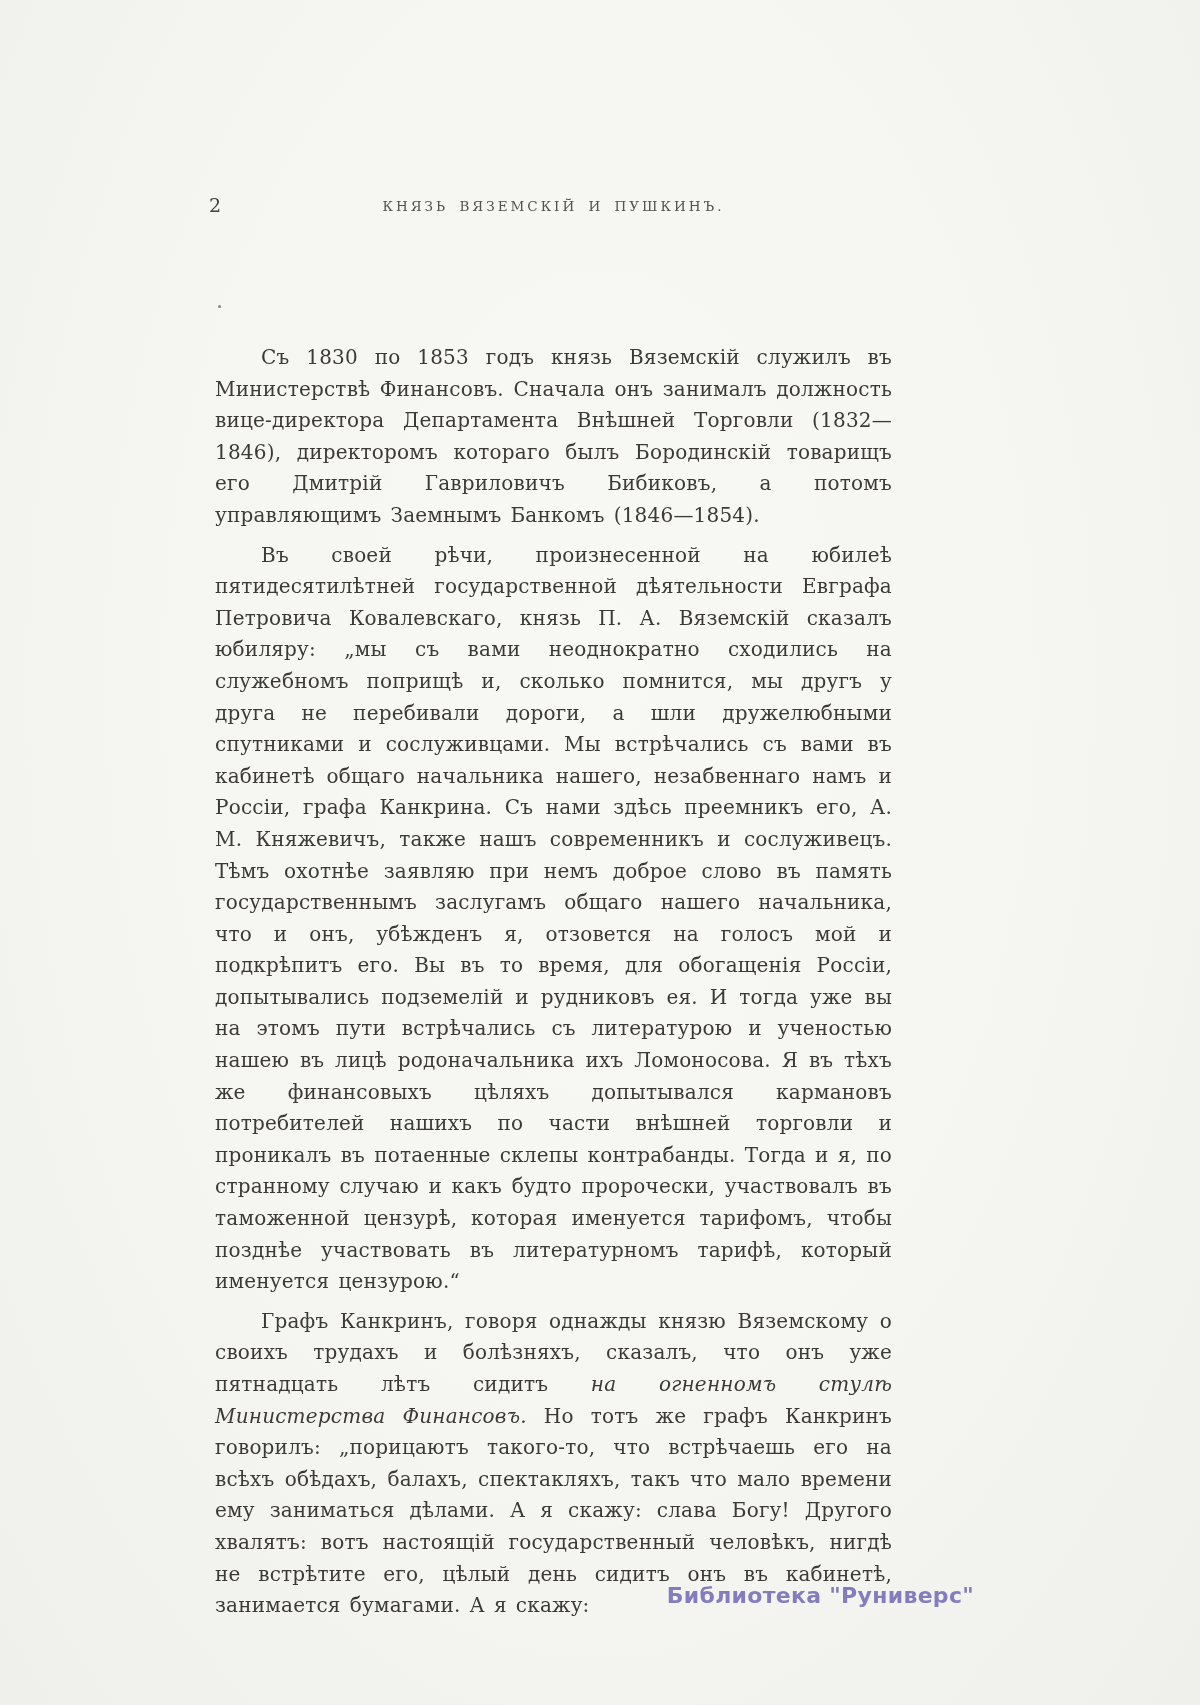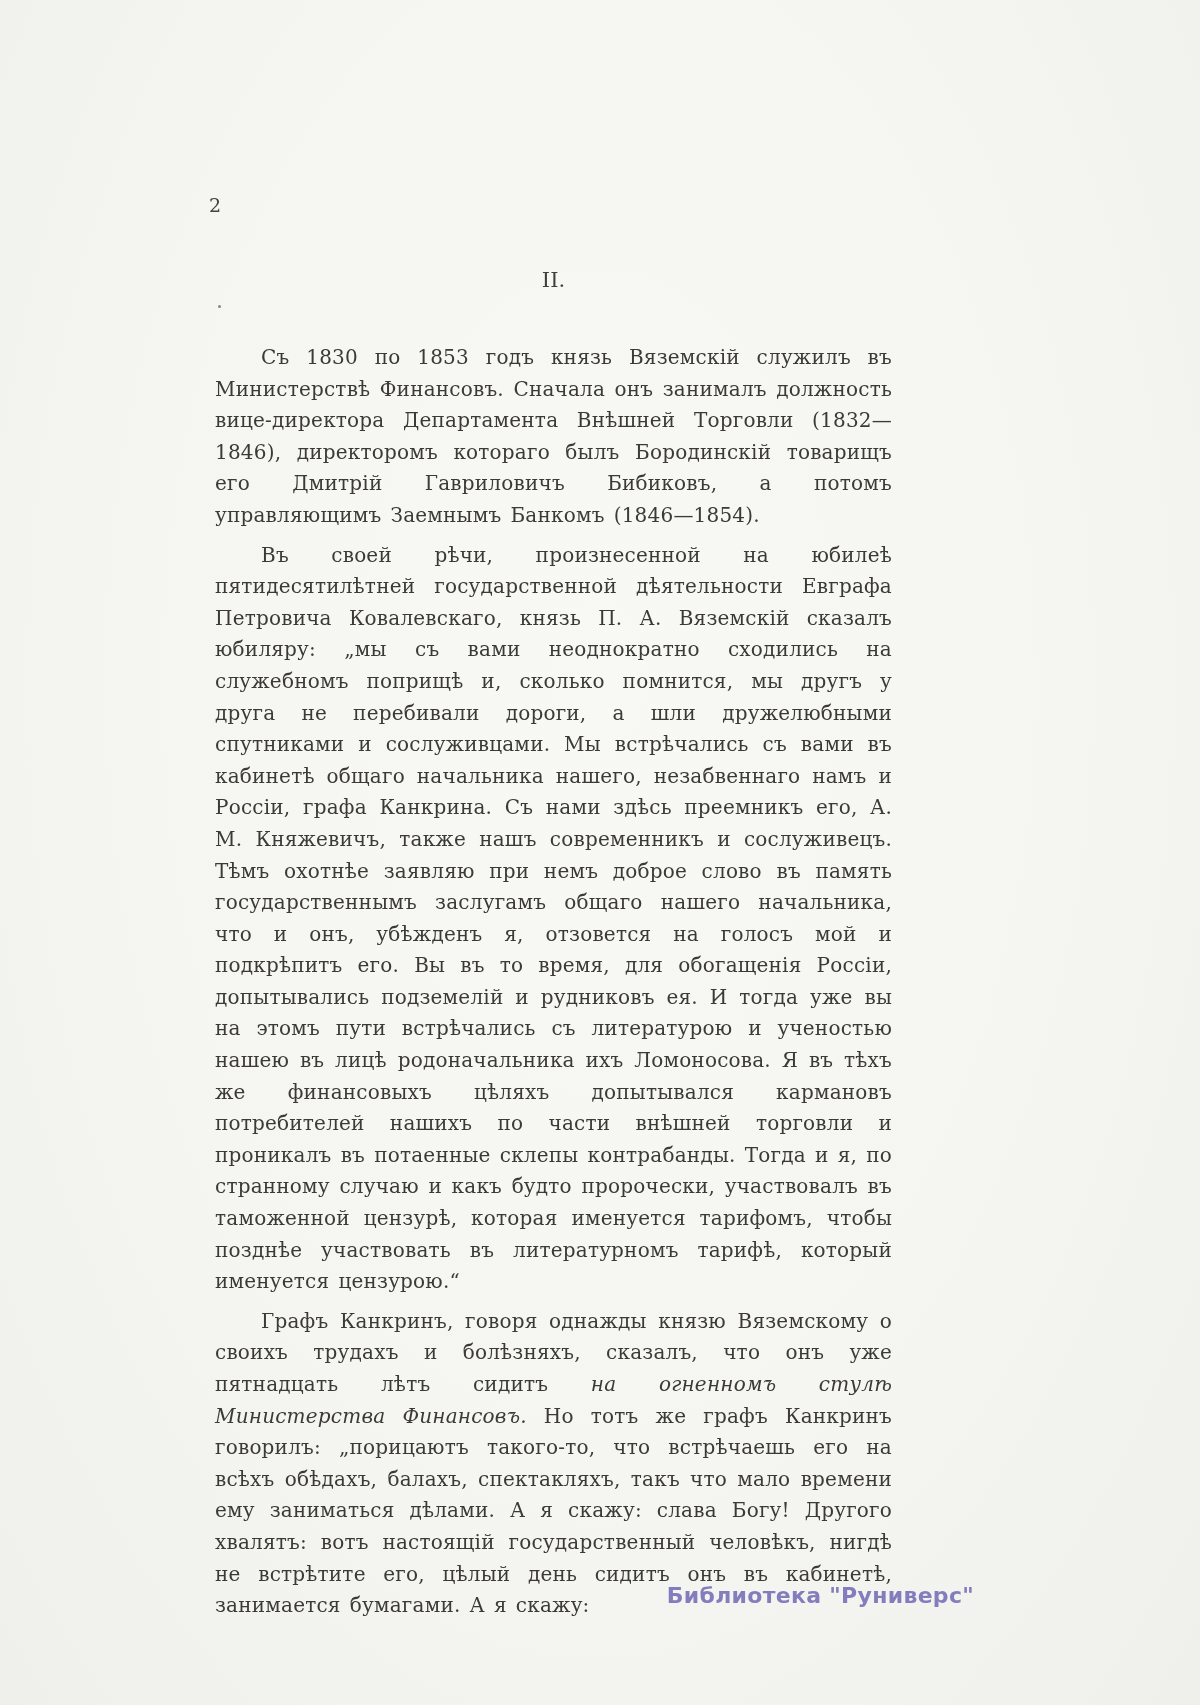--- a/index.html
+++ b/index.html
@@ -88,23 +88,23 @@
     letter-spacing: 0.3px;
   }
 </style>
 </head>
 <body>
 
 <div class="page">
 
   <div class="header-row">
     <span class="page-number">2</span>
+    <span class="running-header">КНЯЗЬ ВЯЗЕМСКІЙ И ПУШКИНЪ.</span>
   </div>
 
-  <div class="section-heading">II.</div>
 
   <span class="noise-dot"></span>
 
   <div class="text-block">
     <p class="para">Съ 1830 по 1853 годъ князь Вяземскій служилъ въ Министерствѣ Финансовъ. Сначала онъ занималъ должность вице-директора Департамента Внѣшней Торговли (1832—1846), директоромъ котораго былъ Бородинскій товарищъ его Дмитрій Гавриловичъ Бибиковъ, а потомъ управляющимъ Заемнымъ Банкомъ (1846—1854).</p>
     <p class="para">Въ своей рѣчи, произнесенной на юбилеѣ пятидесятилѣтней государственной дѣятельности Евграфа Петровича Ковалевскаго, князь П. А. Вяземскій сказалъ юбиляру: „мы съ вами неоднократно сходились на служебномъ поприщѣ и, сколько помнится, мы другъ у друга не перебивали дороги, а шли дружелюбными спутниками и сослуживцами. Мы встрѣчались съ вами въ кабинетѣ общаго начальника нашего, незабвеннаго намъ и Россіи, графа Канкрина. Съ нами здѣсь преемникъ его, А. М. Княжевичъ, также нашъ современникъ и сослуживецъ. Тѣмъ охотнѣе заявляю при немъ доброе слово въ память государственнымъ заслугамъ общаго нашего начальника, что и онъ, убѣжденъ я, отзовется на голосъ мой и подкрѣпитъ его. Вы въ то время, для обогащенія Россіи, допытывались подземелій и рудниковъ ея. И тогда уже вы на этомъ пути встрѣчались съ литературою и ученостью нашею въ лицѣ родоначальника ихъ Ломоносова. Я въ тѣхъ же финансовыхъ цѣляхъ допытывался кармановъ потребителей нашихъ по части внѣшней торговли и проникалъ въ потаенные склепы контрабанды. Тогда и я, по странному случаю и какъ будто пророчески, участвовалъ въ таможенной цензурѣ, которая именуется тарифомъ, чтобы позднѣе участвовать въ литературномъ тарифѣ, который именуется цензурою.“</p>
     <p class="para"><span>Графъ Канкринъ, говоря однажды князю Вяземскому о своихъ трудахъ и болѣзняхъ, сказалъ, что онъ уже пятнадцать лѣтъ сидитъ </span><em class="ital">на огненномъ стулѣ Министерства Финансовъ.</em><span> Но тотъ же графъ Канкринъ говорилъ: „порицаютъ такого-то, что встрѣчаешь его на всѣхъ обѣдахъ, балахъ, спектакляхъ, такъ что мало времени ему заниматься дѣлами. А я скажу: слава Богу! Другого хвалятъ: вотъ настоящій государственный человѣкъ, нигдѣ не встрѣтите его, цѣлый день сидитъ онъ въ кабинетѣ, занимается бумагами. А я скажу:</span></p>
   </div>
 
   <div class="watermark" style="color: rgb(131, 125, 189);">Библиотека "Руниверс"</div>

